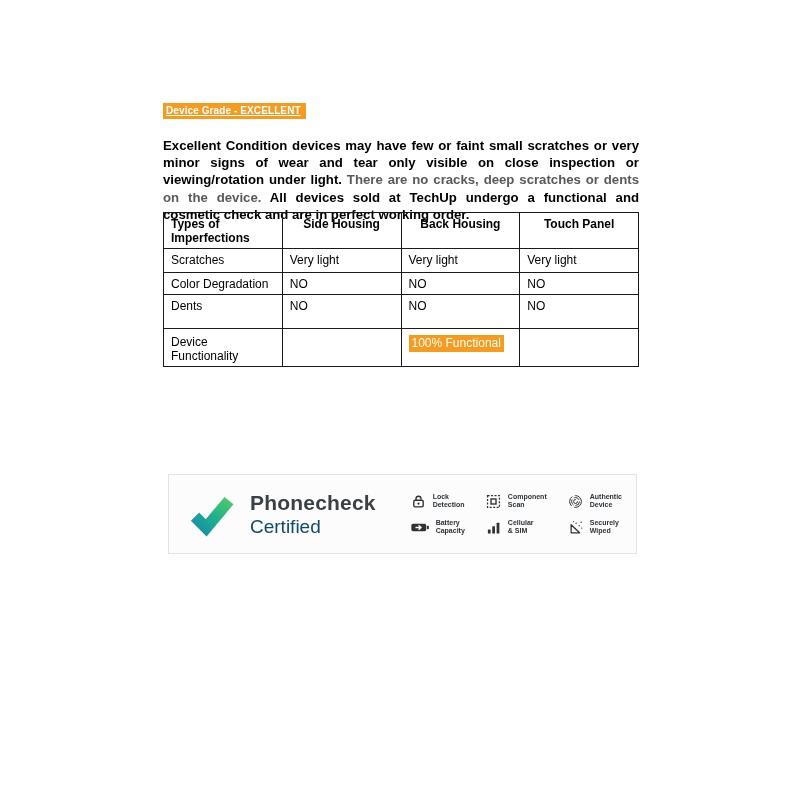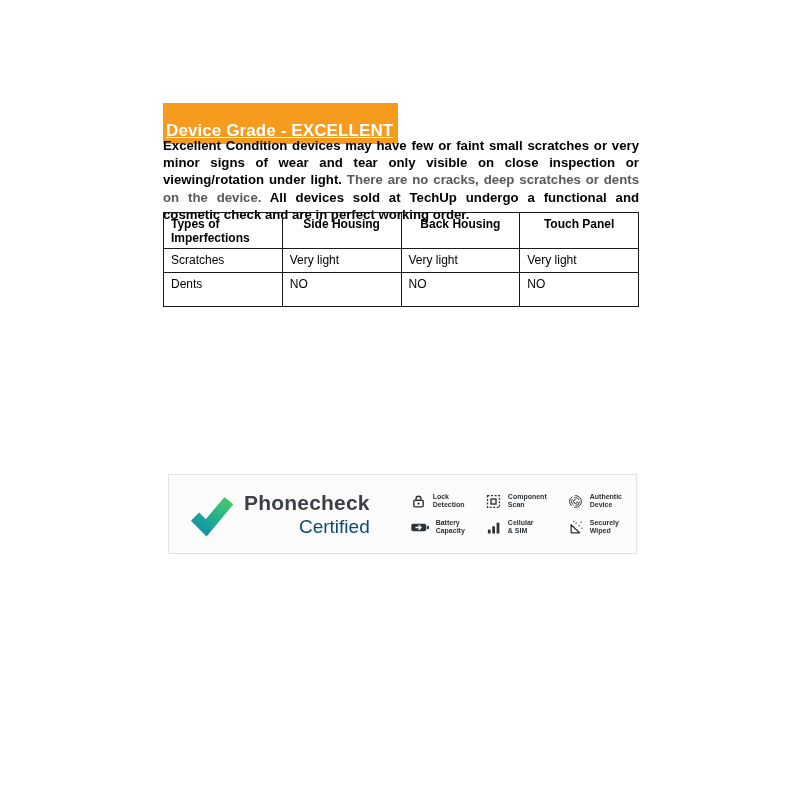--- a/index.html
+++ b/index.html
@@ -4,23 +4,23 @@
 <style>
   * { margin:0; padding:0; box-sizing:border-box; }
   html,body { width:800px; height:800px; background:#ffffff; font-family:"Liberation Sans", sans-serif; position:relative; overflow:hidden; }
 
   
   .doc-title {
     position:absolute; left:163px; top:103px;
     display:inline-block;
     background:#F79B1E;
     color:#ffffff;
-    font-size:17px; font-weight:700;
+    font-size:10px; font-weight:700;
     text-decoration:underline;
-    padding:18px 5px 3px 3px;
+    padding:2px 5px 3px 3px;
     letter-spacing:0.1px;
   }
 
   
   .doc-paragraph {
     position:absolute; left:163px; top:137px; width:476px;
     font-size:13.2px; font-weight:700; line-height:17.2px;
     color:#000000; text-align:justify;
   }
   .doc-paragraph .seg-gray { color:#595959; }
@@ -51,21 +51,21 @@
 
   
   .cert-badge {
     position:absolute; left:168px; top:474px; width:469px; height:80px;
     background:#fcfcfc;
     border:1px solid #e3e3e3;
     display:flex; align-items:center;
     padding:0 14px 0 18px;
   }
   .logo-check { width:50px; height:50px; flex:0 0 auto; }
-  .brand-block { margin-left:7px;text-align:right; }
+  .brand-block { margin-left:13px; }
   .brand-name { font-size:21px; font-weight:700; color:#3a4045; letter-spacing:0.2px; }
   .brand-sub  { font-size:19px; font-weight:400; color:#0c4a6e; margin-top:1px; }
 
   .features-grid {
     margin-left:auto;
     display:grid; grid-template-columns:auto auto auto;
     column-gap:21px; row-gap:9px;
     align-items:center;
   }
   .feature { display:flex; align-items:center; gap:7px; }
@@ -87,25 +87,37 @@
     <th>Side Housing</th>
     <th>Back Housing</th>
     <th>Touch Panel</th>
   </tr>
   <tr class="row-std">
     <td>Scratches</td>
     <td>Very light</td>
     <td>Very light</td>
     <td>Very light</td>
   </tr>
+  <tr class="row-slim">
+    <td>Color Degradation</td>
+    <td>NO</td>
+    <td>NO</td>
+    <td>NO</td>
+  </tr>
   <tr class="row-tall">
     <td>Dents</td>
     <td>NO</td>
     <td>NO</td>
     <td>NO</td>
+  </tr>
+  <tr class="row-func">
+    <td>Device Functionality</td>
+    <td></td>
+    <td><span class="cell-highlight">100% Functional</span></td>
+    <td></td>
   </tr>
 </tbody>
   </table>
 
 <div class="cert-badge">
   <svg class="logo-check" viewBox="0 0 56 56" xmlns="http://www.w3.org/2000/svg">
     <defs>
       <linearGradient id="pcgrad" x1="0%" y1="100%" x2="100%" y2="0%">
         <stop offset="0%" stop-color="#1691A8"></stop>
         <stop offset="45%" stop-color="#1FAE8E"></stop>

